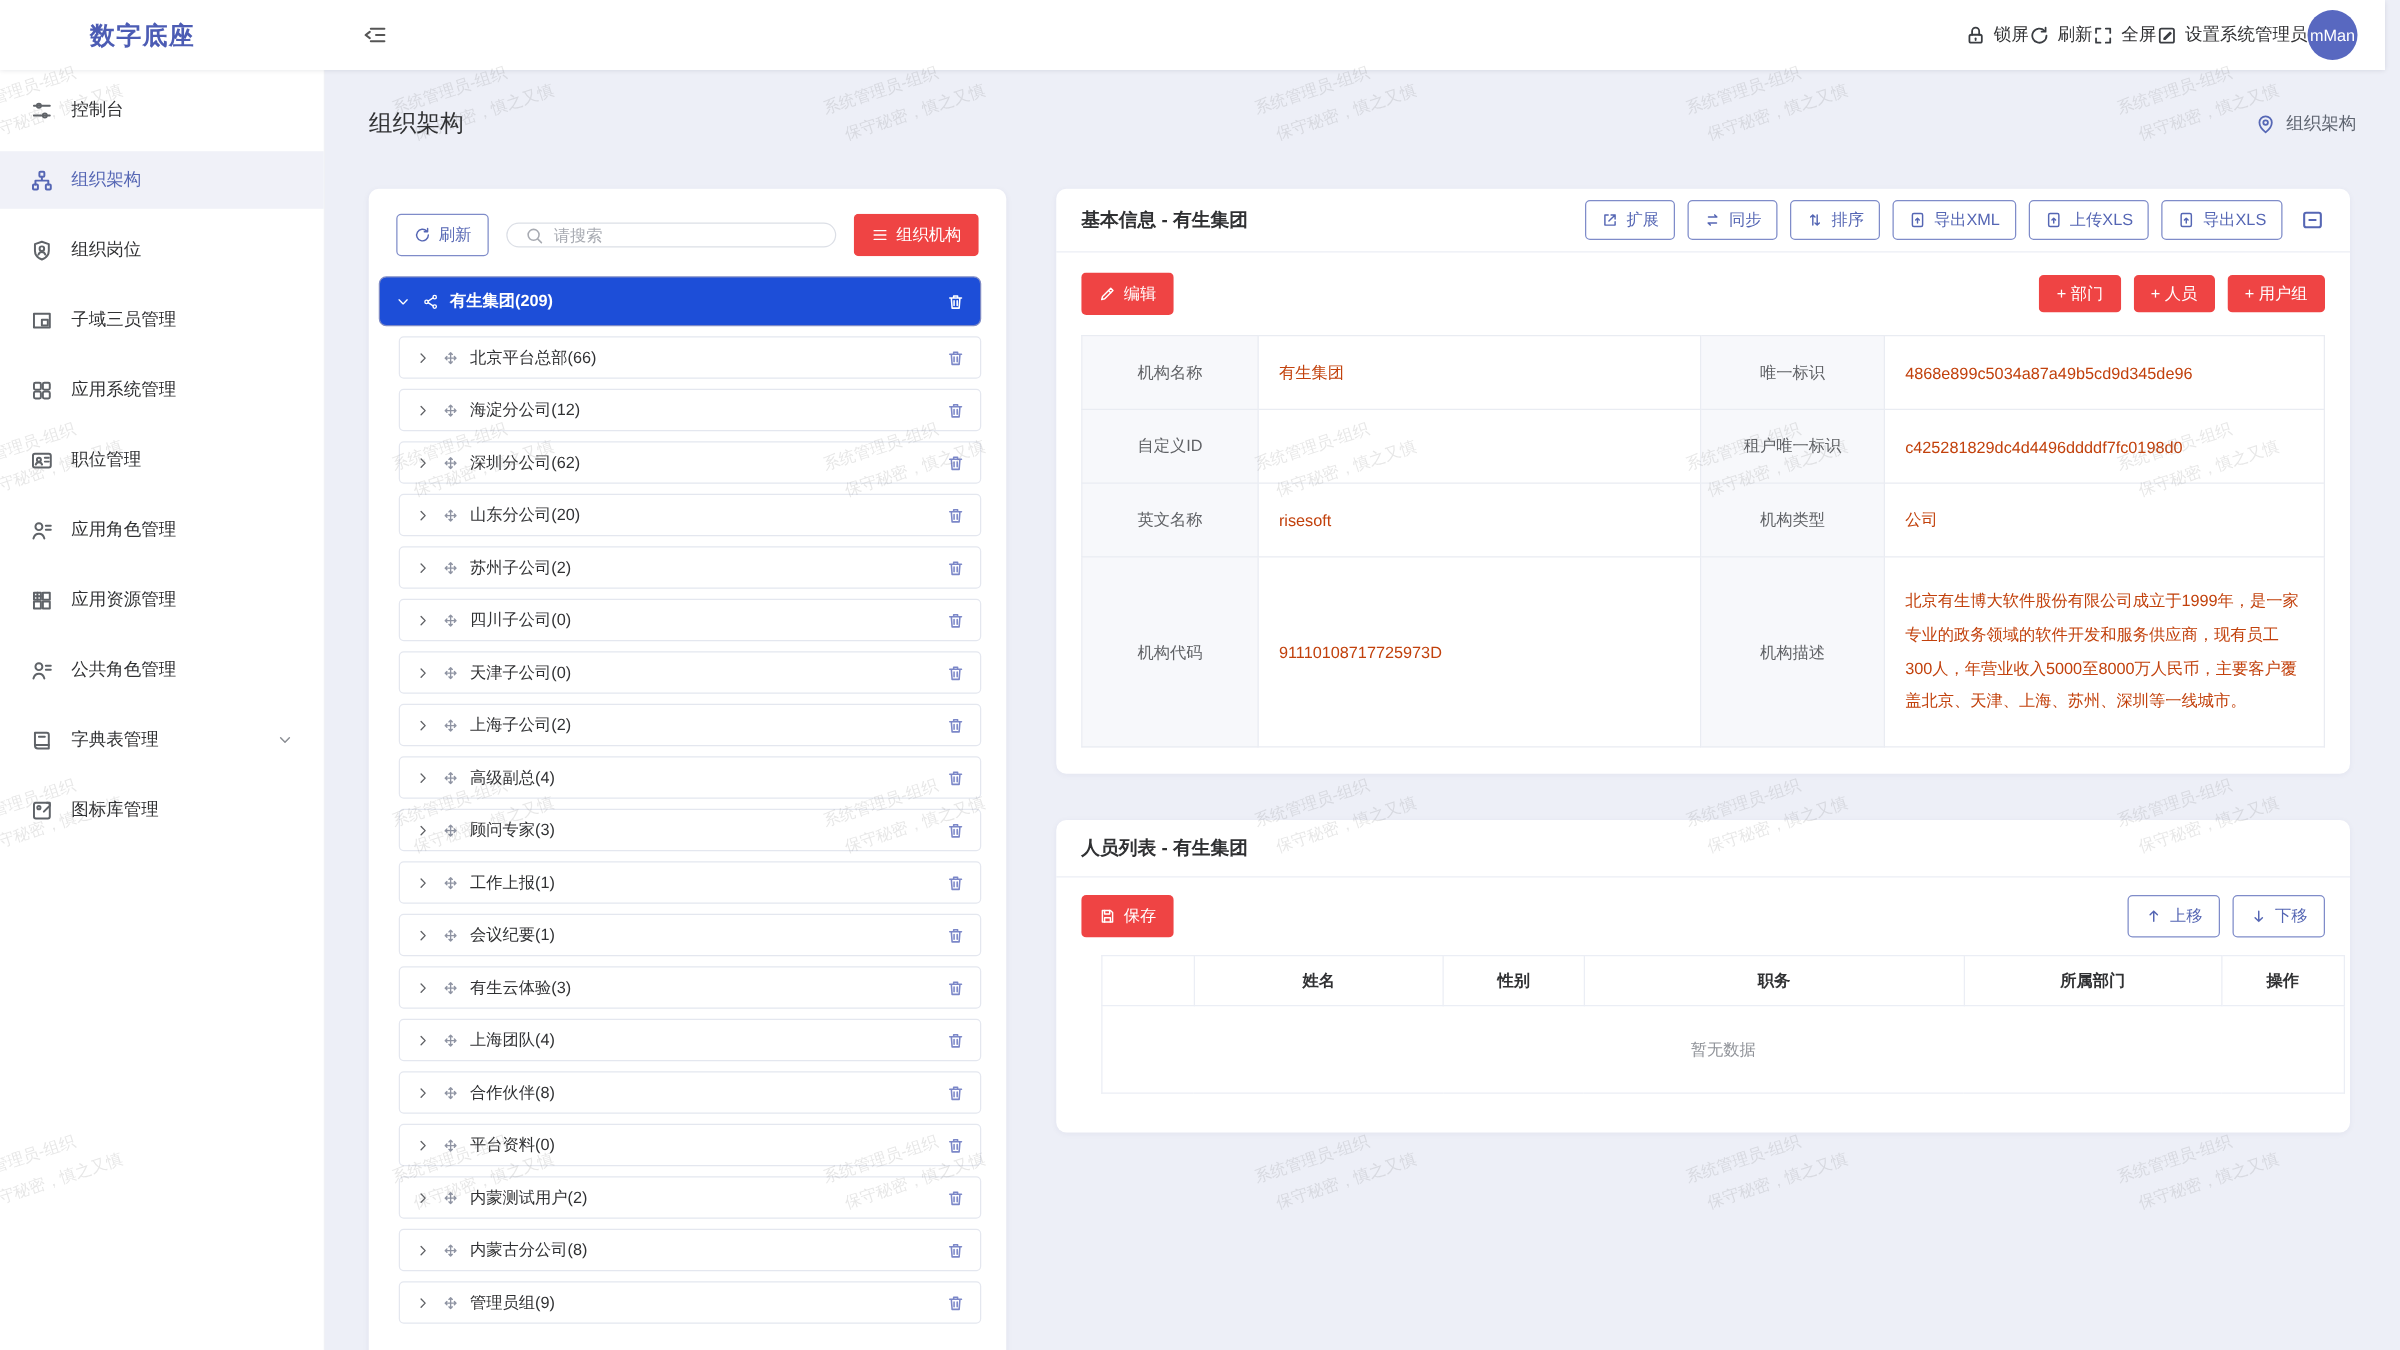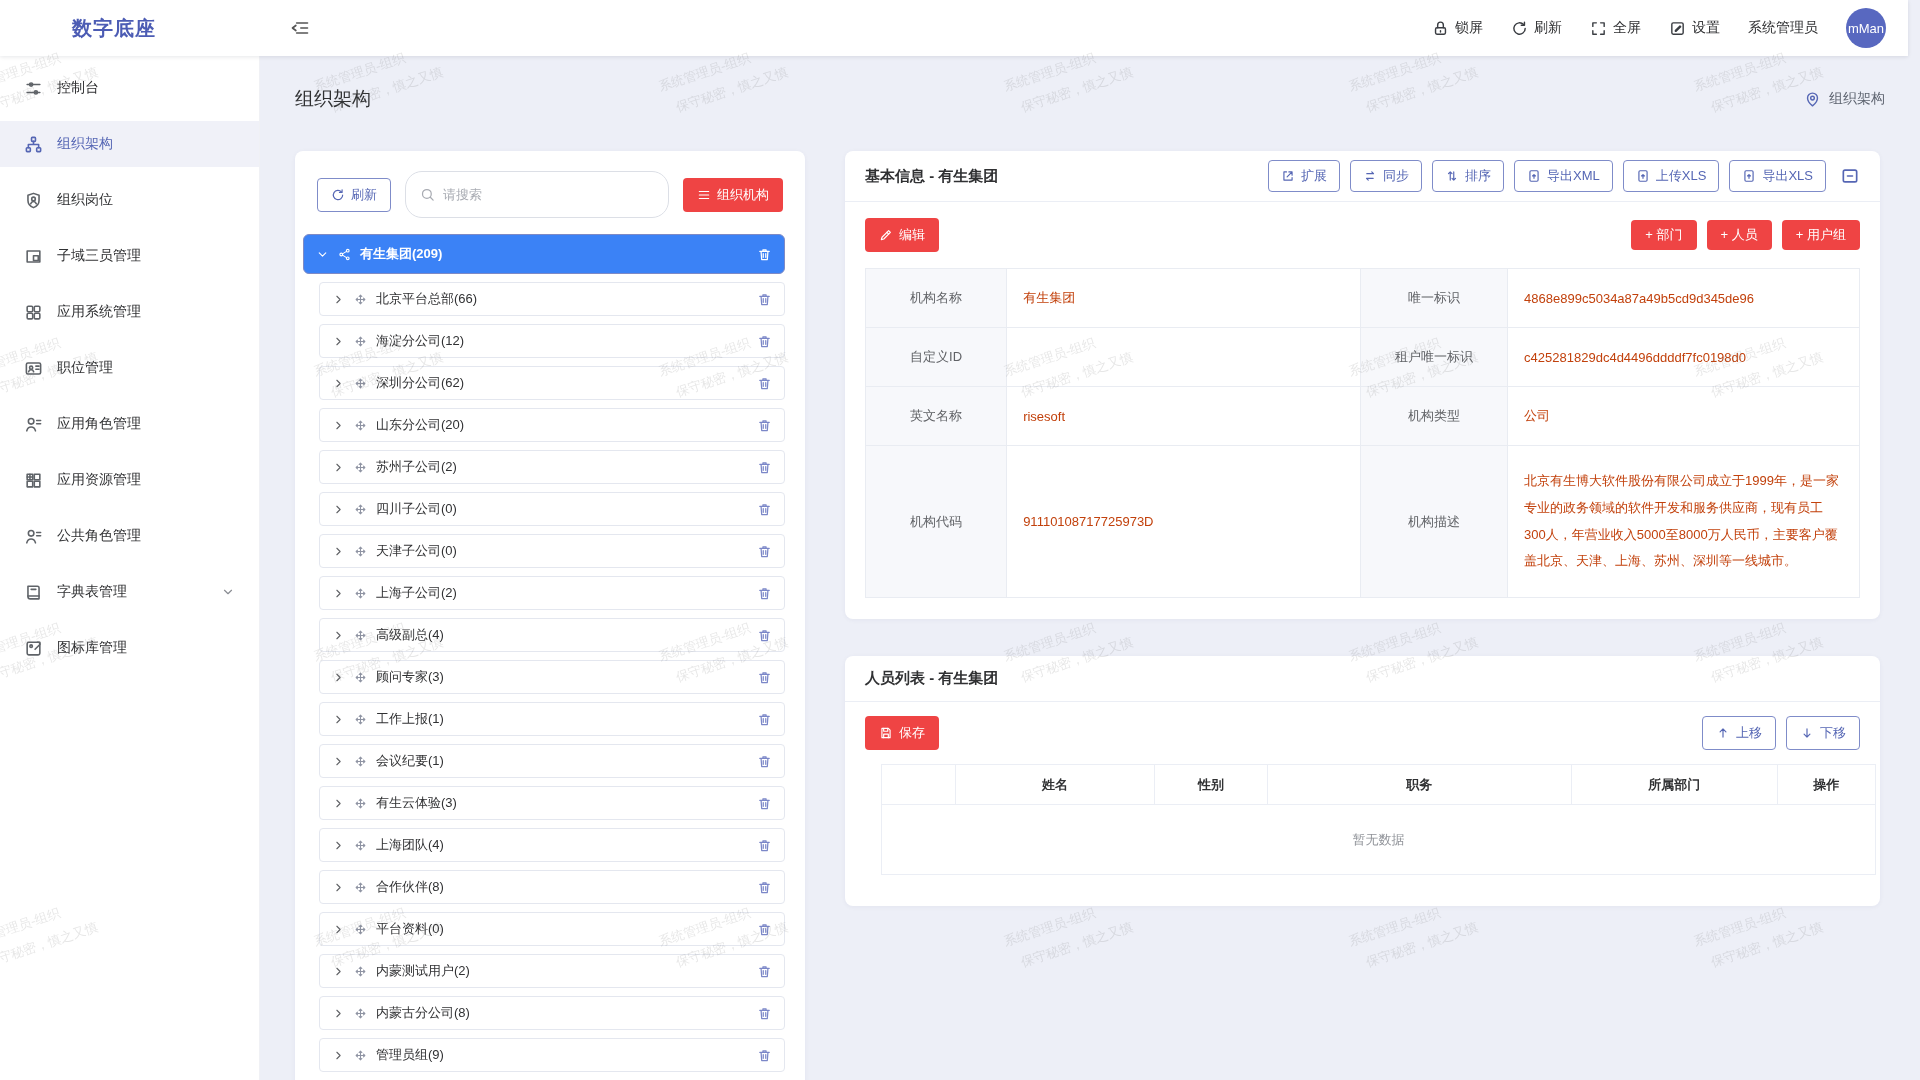--- a/index.html
+++ b/index.html
@@ -5,21 +5,21 @@
   * { box-sizing: border-box; margin: 0; padding: 0; }
   html,body { width:1920px; height:1080px; overflow:hidden;
     font-family:"Liberation Sans", sans-serif; background:#edeff7; color:#303133; }
   .app { position:relative; width:1920px; height:1080px; }
 
   
   .topbar { position:absolute; top:0; left:0; right:12px; height:56px; background:#fff;
     box-shadow:0 1px 4px rgba(0,21,41,.10); z-index:30; display:flex; align-items:center; }
   .logo { width:260px; padding-left:72px; font-size:20px; font-weight:bold; color:#4c5cb4; letter-spacing:1px; }
   .fold { margin-left:30px; color:#555; width:20px; height:20px; cursor:pointer; }
-  .top-right { margin-left:auto; display:flex; align-items:center; gap:28px; padding-right:22px; }
+  .top-right { margin-left:auto; display:flex; align-items:center; padding-right:22px; }
   .top-action { display:flex; align-items:center; gap:6px; font-size:14px; color:#303133; cursor:pointer; }
   .top-action .ic { width:17px; height:17px; color:#3a3d42; }
   .top-user { font-size:14px; color:#303133; cursor:pointer; }
   .avatar { width:40px; height:40px; border-radius:50%; background:#5868c0; color:#fff;
     display:flex; align-items:center; justify-content:center; font-size:13px; overflow:hidden; cursor:pointer; }
 
   
   .sidebar { position:absolute; top:56px; left:0; bottom:0; width:260px; background:#fff;
     border-right:1px solid #f0f1f5; z-index:20; padding-top:9px; }
   .side-item { height:46px; margin-bottom:10px; display:flex; align-items:center; gap:14px;
@@ -40,34 +40,34 @@
 
   
   .tree-card { left:35px; top:95px; width:510px; bottom:-14px; overflow:hidden; }
   .tree-toolbar { display:flex; align-items:center; gap:14px; margin:20px 22px 16px 22px; }
   .btn { display:inline-flex; align-items:center; justify-content:center; gap:6px; font-size:13px;
     border-radius:4px; cursor:pointer; border:1px solid transparent; background:#fff; white-space:nowrap;
     font-family:inherit; }
   .btn .ic { width:14px; height:14px; }
   .btn-outline { border-color:#7f8cc9; color:#5566b4; height:34px; padding:0 13px; }
   .btn-fill { background:#ef4444; color:#fff; height:34px; padding:0 13px; }
-  .search-box { flex:1; height:47px; border:1px solid #dcdfe6; border-radius:17px; display:flex;
+  .search-box { flex:1; height:20px; border:1px solid #dcdfe6; border-radius:17px; display:flex;
     align-items:center; gap:8px; padding:0 14px; background:#fff; }
   .search-box .ic { width:15px; height:15px; color:#a8abb2; flex:none; }
   .search-box input { border:0; outline:0; flex:1; font-size:13px; color:#303133; font-family:inherit; background:transparent; }
   .search-box input::placeholder { color:#a8abb2; }
 
   .tree-list { padding:0 20px 10px 8px; }
   .tree-row { display:flex; align-items:center; gap:9px; height:34px; margin:0 0 8px 16px;
     border:1px solid #e4e7ef; border-radius:4px; padding:0 12px; font-size:13px; color:#303133;
     background:#fff; cursor:pointer; }
   .tree-row .chv { width:13px; height:13px; color:#606266; flex:none; }
   .tree-row .drg { width:13px; height:13px; color:#8f94a3; flex:none; }
   .tree-row .trash { margin-left:auto; width:15px; height:15px; color:#7b87c8; cursor:pointer; flex:none; }
-  .tree-row.root { margin-left:0; height:40px; background:#3b82f6; border-color:#7e8ac5; color:#fff;
+  .tree-row.root { margin-left:0; height:40px; background:#1d4ed8; border-color:#7e8ac5; color:#fff;
     font-weight:bold; border-radius:6px; }
   .tree-row.root .chv, .tree-row.root .drg, .tree-row.root .trash { color:#fff; }
 
   
   .info-card { left:585px; top:95px; width:1035px; height:468px; }
   .panel-head { display:flex; align-items:center; padding:0 20px; height:51px; border-bottom:1px solid #ebeef5; }
   .panel-title { font-size:15px; font-weight:bold; color:#303133; }
   .panel-tools { margin-left:auto; display:flex; align-items:center; gap:10px; }
   .btn-sm { height:32px; padding:0 12px; }
   .collapse-ic { width:20px; height:20px; color:#5566b4; cursor:pointer; margin-left:4px; }

